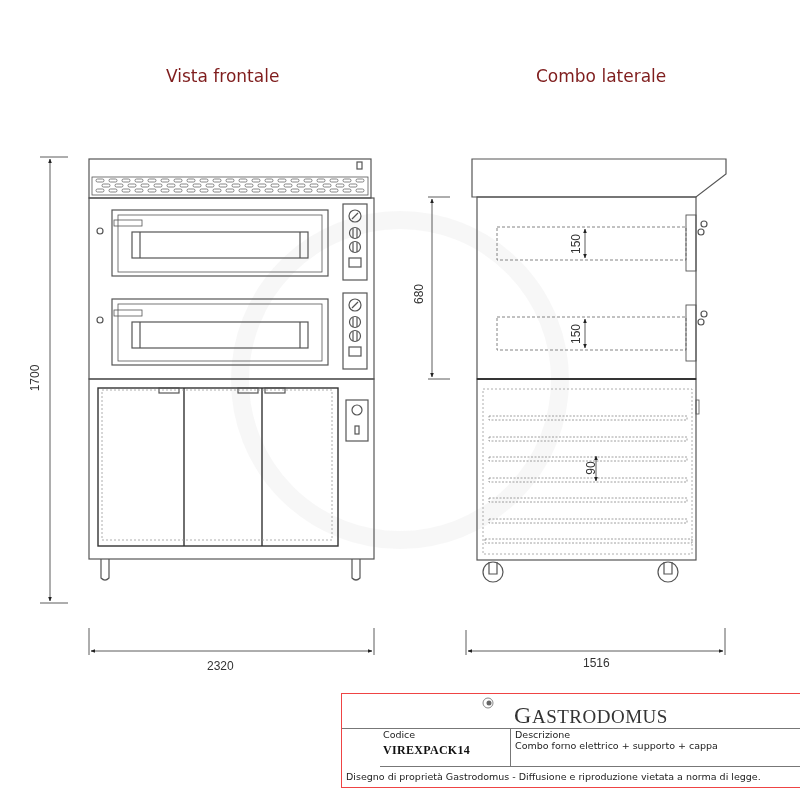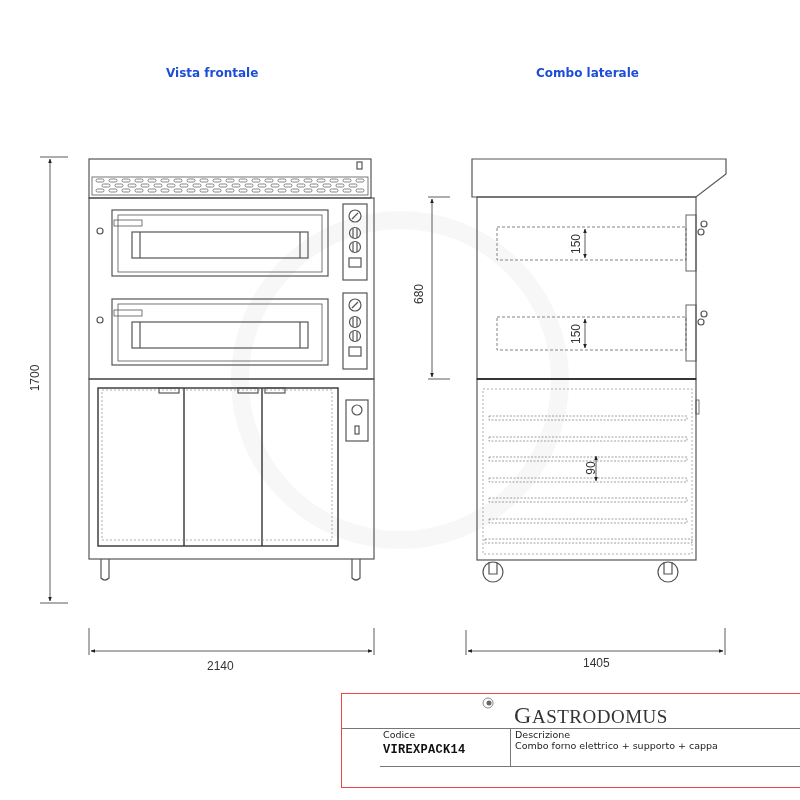--- a/index.html
+++ b/index.html
@@ -1,30 +1,30 @@
 <!DOCTYPE html>
 <html><head>
 <meta charset="utf-8">
 <style>
   html, body { margin:0; padding:0; background:#ffffff; }
   body { width:800px; height:800px; position:relative; overflow:hidden; font-family:"DejaVu Sans", sans-serif; color:#222; }
-  .view-title { position:absolute; font-family:"DejaVu Sans", sans-serif; font-weight:bold; font-size:12px; color:#1d4ed8; }
+  .view-title { position:absolute; font-family:"DejaVu Sans", sans-serif; font-weight:normal; font-size:17px; color:#7f1d1d; }
   #drawing { position:absolute; left:0; top:0; }
   .dim-label { position:absolute; font-family:"Liberation Sans", sans-serif; font-size:12px; color:#333; }
   .dim-label.v { transform-origin:center center; transform:rotate(-90deg); }
   .titleblock { position:absolute; left:341px; top:693px; width:500px; height:95px; border:1px solid #ef4444; box-sizing:border-box; background:#fff; }
   .tb-logo { position:absolute; left:0; right:0; top:0; height:34px; border-bottom:1px solid #777; text-align:center; }
   .tb-logo-text { font-family:"Liberation Serif", serif; font-size:19px; color:#333; letter-spacing:0.5px; position:relative; top:8px; }
   .tb-logo-text .cap { font-size:24px; }
   .tb-logo-mark { position:absolute; left:139px; top:3px; width:14px; height:12px; }
   .tb-row { position:absolute; left:0; right:0; top:34px; height:38px; border-bottom:1px solid #777;margin-left:38px; }
   .tb-code { position:absolute; left:0; top:0; width:131px; height:38px; border-right:1px solid #777; padding:1px 3px; box-sizing:border-box; }
   .tb-desc { position:absolute; left:131px; top:0; right:0; height:38px; padding:1px 4px; box-sizing:border-box; }
   .tb-small { font-family:"DejaVu Sans", sans-serif; font-size:9.5px; color:#222; }
-  .tb-code-value { font-family:Liberation Mono, monospace; font-weight:bold; font-size:12px; color:#111; margin-top:3px; letter-spacing:0.3px; }
+  .tb-code-value { font-family:Liberation Serif, serif; font-weight:bold; font-size:12px; color:#111; margin-top:3px; letter-spacing:0.3px; }
   .tb-footer { position:absolute; left:4px; top:77px; font-family:"DejaVu Sans", sans-serif; font-size:9.5px; color:#222; }
 </style>
 </head>
 <body>
 
 <div class="view-title" style="left:166px; top:66px;">Vista frontale</div>
 <div class="view-title" style="left:536px; top:66px;">Combo laterale</div>
 
 <svg id="drawing" width="800" height="800" viewBox="0 0 800 800">
   <defs>
@@ -227,34 +227,35 @@
     <line x1="725" y1="628" x2="725" y2="655"></line>
     <line x1="468" y1="651" x2="723" y2="651" marker-start="url(#arr)" marker-end="url(#arr)"></line>
   </g>
 </svg>
 
 <div class="dim-label v" style="left:22px; top:371px;">1700</div>
 <div class="dim-label v" style="left:409px; top:287px;">680</div>
 <div class="dim-label v" style="left:566px; top:237px;">150</div>
 <div class="dim-label v" style="left:566px; top:327px;">150</div>
 <div class="dim-label v" style="left:584px; top:461px;">90</div>
-<div class="dim-label" style="left:207px; top:659px;">2140</div>
-<div class="dim-label" style="left:583px; top:656px;">1405</div>
+<div class="dim-label" style="left:207px; top:659px;">2320</div>
+<div class="dim-label" style="left:583px; top:656px;">1516</div>
 
 <div class="titleblock">
   <div class="tb-logo">
     <svg class="tb-logo-mark" viewBox="0 0 14 12">
       <circle cx="7" cy="6" r="5" fill="none" stroke="#888" stroke-width="1"></circle>
       <circle cx="8" cy="6" r="2.5" fill="#666"></circle>
     </svg>
     <span class="tb-logo-text"><span class="cap">G</span><span>ASTRODOMUS</span></span>
   </div>
   <div class="tb-row">
     <div class="tb-code">
       <div class="tb-small">Codice</div>
       <div class="tb-code-value">VIREXPACK14</div>
     </div>
     <div class="tb-desc">
       <div class="tb-small">Descrizione</div>
       <div class="tb-small">Combo forno elettrico + supporto + cappa</div>
     </div>
   </div>
+  <div class="tb-footer">Disegno di proprietà Gastrodomus -  Diffusione e riproduzione vietata a norma di legge.</div>
 </div>
 
 </body></html>

